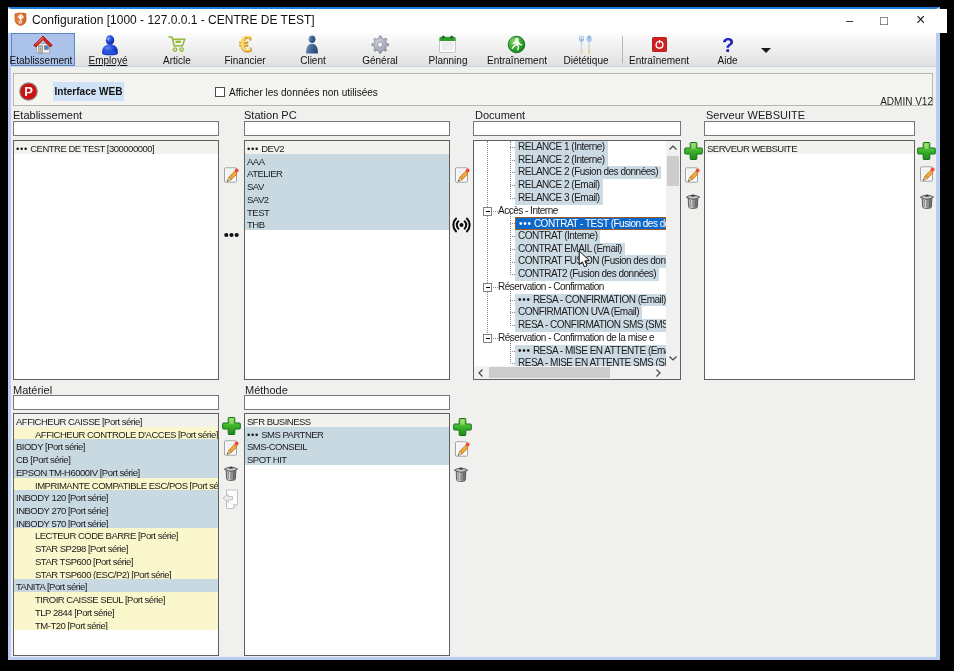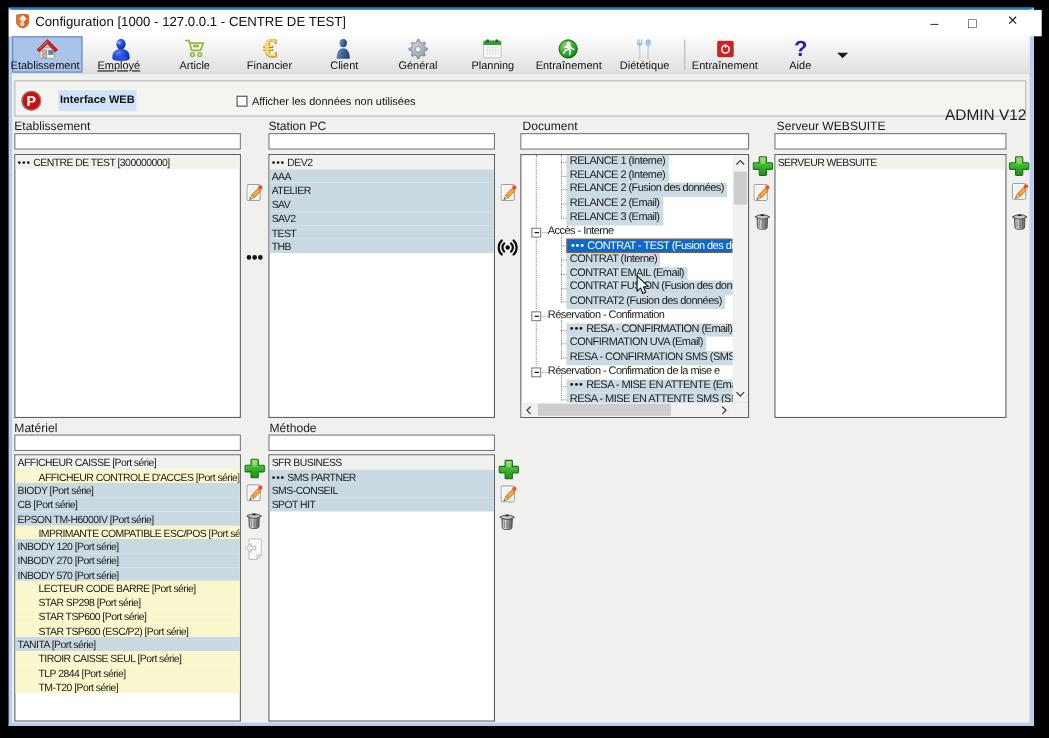--- a/index.html
+++ b/index.html
@@ -181,21 +181,21 @@
     <div class="abs" style="left:750px; top:15px; width:0; height:0; border-left:5px solid transparent; border-right:5px solid transparent; border-top:5px solid #1a1a1a;"></div>
   </div>
   <div class="abs" id="topbox"></div>
   <div class="abs" style="left:8px; top:73px;"><svg width="19" height="19" viewBox="0 0 19 19">
           <circle cx="9.5" cy="9.5" r="8.7" fill="#cc1111" stroke="#8a8a8a" stroke-width="1.2"></circle>
           <text x="9.5" y="14" text-anchor="middle" font-size="13" font-weight="bold" fill="#fff" font-family="Liberation Sans">P</text>
         </svg></div>
   <div class="abs" style="left:42px; top:73px; width:71px; height:19px; background:#cfe2f6; font-size:10px; font-weight:bold; color:#111; text-align:center; line-height:19px; white-space:nowrap;">Interface WEB</div>
   <div class="abs" style="left:204px; top:78px; width:10px; height:10px; background:#fff; border:1px solid #4a4a4a;"></div>
   <div class="abs" style="left:218px; top:78px; font-size:10px; color:#111;">Afficher les données non utilisées</div>
-  <div class="abs" style="left:820px; top:87px; width:102px; text-align:right; font-size:14px; color:#222;">ADMIN V12</div>
+  <div class="abs" style="left:820px; top:87px; width:102px; text-align:right; font-size:10px; color:#222;">ADMIN V12</div>
 
   <div class="abs colhdr" style="left:2px; top:100px;">Etablissement</div>
   <div class="abs colhdr" style="left:233px; top:100px;">Station PC</div>
   <div class="abs colhdr" style="left:464px; top:100px;">Document</div>
   <div class="abs colhdr" style="left:695px; top:100px;">Serveur WEBSUITE</div>
   <div class="abs inp" style="left:2px; top:112px; width:206px;"></div>
   <div class="abs inp" style="left:233px; top:112px; width:206px;"></div>
   <div class="abs inp" style="left:462px; top:112px; width:208px;"></div>
   <div class="abs inp" style="left:693px; top:112px; width:211px;"></div>
 

